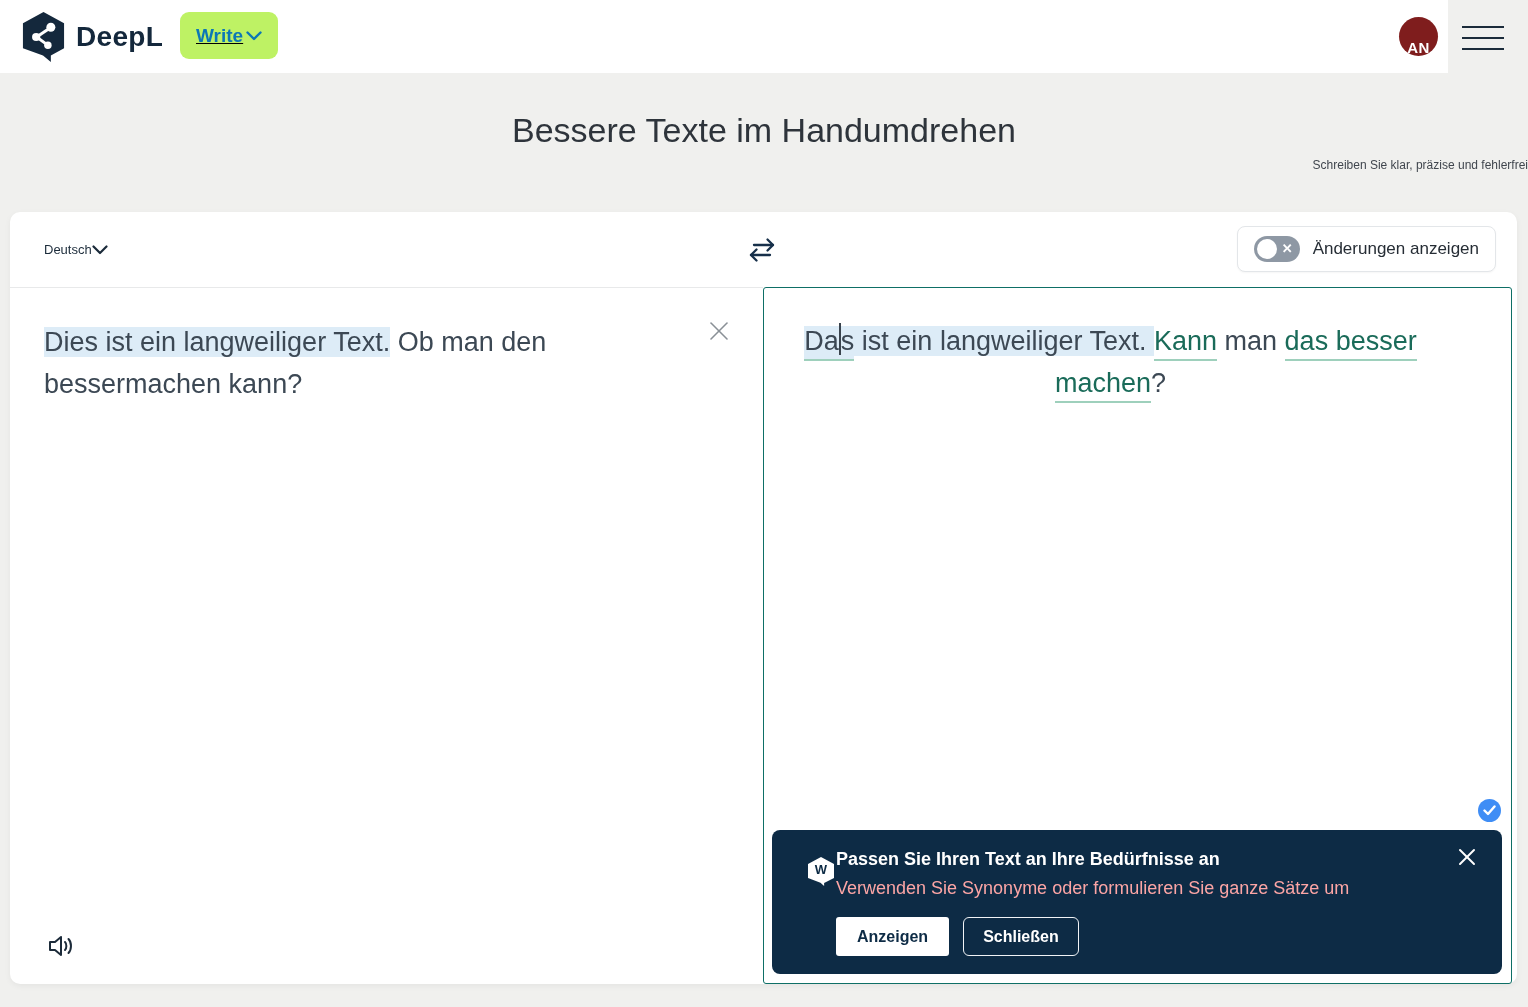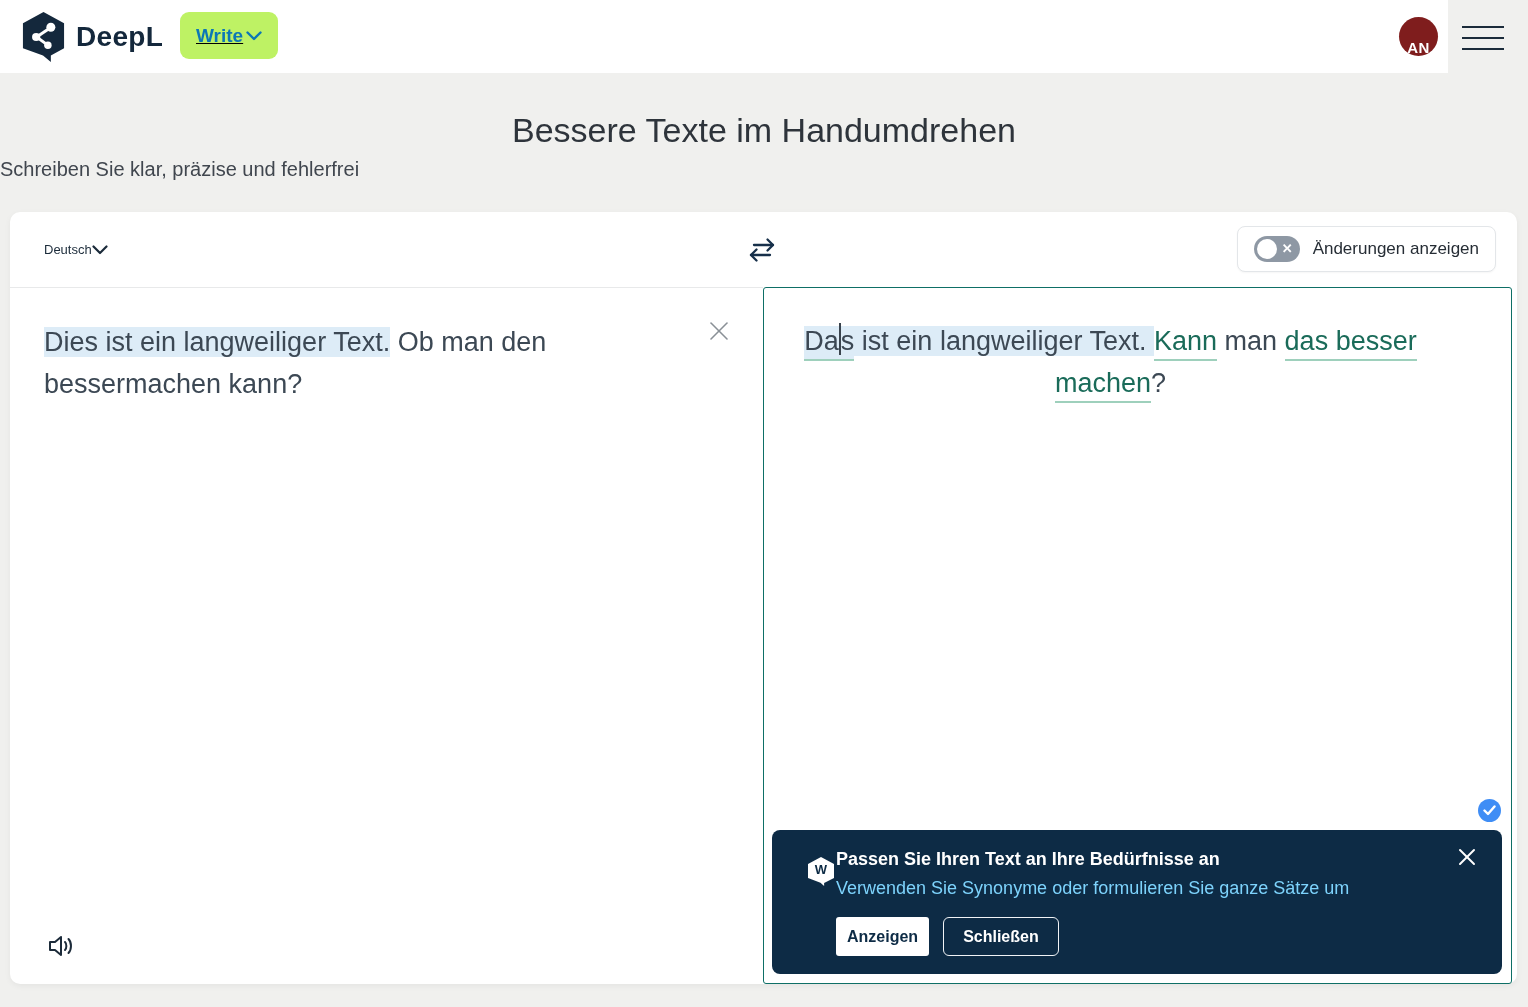--- a/index.html
+++ b/index.html
@@ -15,21 +15,21 @@
   .navbar { position:absolute; left:0; top:0; width:1448px; height:73px; background:#ffffff; }
   .logo { position:absolute; left:20px; top:11px; width:47px; height:52px; }
   .brand { position:absolute; left:76px; top:0; height:73px; line-height:73px; font-size:28px; font-weight:700; color:#14283c; letter-spacing:.3px; }
   .write-btn { position:absolute; left:180px; top:12px; height:47px; padding:0 16px; background:#bef264; border:none; border-radius:9px; display:flex; align-items:center; gap:3px; cursor:pointer;text-decoration:underline; }
   .write-btn span { font-size:19px; font-weight:700; color:#0c77b6; }
   .avatar { position:absolute; left:1399px; top:17px; width:39px; height:39px; border-radius:50%; background:#7f1d1d; color:#fff; font-size:15px; font-weight:700; display:flex; align-items:flex-end; justify-content:center; letter-spacing:.3px; cursor:pointer; }
   .menu-btn { position:absolute; left:1462px; top:26px; width:42px; height:24px; background:none; border:none; cursor:pointer; }
   .menu-btn i { display:block; height:2px; background:#1b2b3a; margin-bottom:9px; }
   
   .hero-title { position:absolute; top:111px; left:0; width:100%; text-align:center; font-size:34px; font-weight:400; color:#2e343b; }
-  .hero-sub { position:absolute; top:158px; left:0; width:100%; text-align:left; font-size:20px; font-weight:400; color:#40464e; }
+  .hero-sub { position:absolute; top:158px; left:0; width:100%; text-align:right; font-size:12px; font-weight:400; color:#40464e; }
   
   .card { position:absolute; left:10px; top:212px; width:1507px; height:772px; background:#fff; border-radius:10px; box-shadow:0 2px 6px rgba(0,0,0,.05); }
   .card-header { position:absolute; left:0; top:0; width:100%; height:75px; }
   .lang-select { position:absolute; left:34px; top:0; height:75px; display:flex; align-items:center; gap:0; background:none; border:none; cursor:pointer; font-size:13px; color:#1b2b3a; }
   .swap { position:absolute; left:737px; top:25px; width:30px; height:26px; cursor:pointer; }
   .toggle-box { position:absolute; right:21px; top:14px; height:46px; padding:0 16px; border:1px solid #e3e6e9; border-radius:8px; background:#fff; box-shadow:0 1px 2px rgba(0,0,0,.04); display:flex; align-items:center; gap:13px; cursor:pointer; }
   .pill { position:relative; width:46px; height:26px; border-radius:13px; background:#8e98a4; flex:0 0 auto; }
   .knob { position:absolute; left:3px; top:3px; width:20px; height:20px; border-radius:50%; background:#fff; }
   .pill-x { position:absolute; right:7px; top:50%; transform:translateY(-52%); color:#fff; font-size:13px; font-weight:700; line-height:1; }
   .toggle-label { font-size:17px; color:#262d35; }
@@ -43,23 +43,23 @@
   .green { color:#1a6b59; }
   .caret { display:inline-block; width:2px; height:32px; background:#39434d; vertical-align:-5px; }
   .clear-btn { position:absolute; left:695px; top:30px; width:28px; height:28px; background:none; border:none; cursor:pointer; }
   .speaker-btn { position:absolute; left:34px; bottom:22px; width:32px; height:32px; background:none; border:none; cursor:pointer; }
   .check-badge { position:absolute; right:10px; top:511px; width:23px; height:23px; border-radius:50%; background:#3f8df5; box-shadow:0 0 0 2px #fff; display:flex; align-items:center; justify-content:center; cursor:pointer; }
   
   .toast { position:absolute; left:8px; right:9px; bottom:9px; height:144px; background:#0d2b45; border-radius:8px; color:#fff; }
   .toast-icon { position:absolute; left:36px; top:27px; width:26px; height:29px; background:#fff; clip-path:polygon(50% 0,100% 24%,100% 72%,62% 90%,62% 100%,48% 89%,0 72%,0 24%); display:flex; align-items:center; justify-content:center; }
   .toast-icon span { color:#0d2b45; font-size:13px; font-weight:700; margin-top:-4px; }
   .toast-title { position:absolute; left:64px; top:19px; font-size:18px; font-weight:700; color:#fff; }
-  .toast-sub { position:absolute; left:64px; top:48px; font-size:18px; font-weight:400; color:#7dd3fc; }
+  .toast-sub { position:absolute; left:64px; top:48px; font-size:18px; font-weight:400; color:#fca5a5; }
   .toast-buttons { position:absolute; left:64px; top:87px; display:flex; gap:14px; }
-  .btn-primary { height:39px; padding:0 11px; background:#fff; color:#0d2b45; font-family:inherit; font-size:16px; font-weight:700; border:none; border-radius:3px; cursor:pointer; }
+  .btn-primary { height:39px; padding:0 21px; background:#fff; color:#0d2b45; font-family:inherit; font-size:16px; font-weight:700; border:none; border-radius:3px; cursor:pointer; }
   .btn-secondary { height:39px; padding:0 19px; background:transparent; color:#fff; font-family:inherit; font-size:16px; font-weight:700; border:1px solid #f0f3f6; border-radius:6px; cursor:pointer; }
   .toast-close { position:absolute; right:25px; top:18px; width:20px; height:20px; background:none; border:none; cursor:pointer; }
 </style>
 </head>
 <body>
 
 <header class="navbar">
   <span class="logo">
     <svg width="47" height="52" viewBox="0 0 48 53">
       <path d="M24 1 L45 12.5 V38 L31.5 45.5 L31.5 52 L23.5 45.5 L3 38 V12.5 Z" fill="#14283c"></path>

